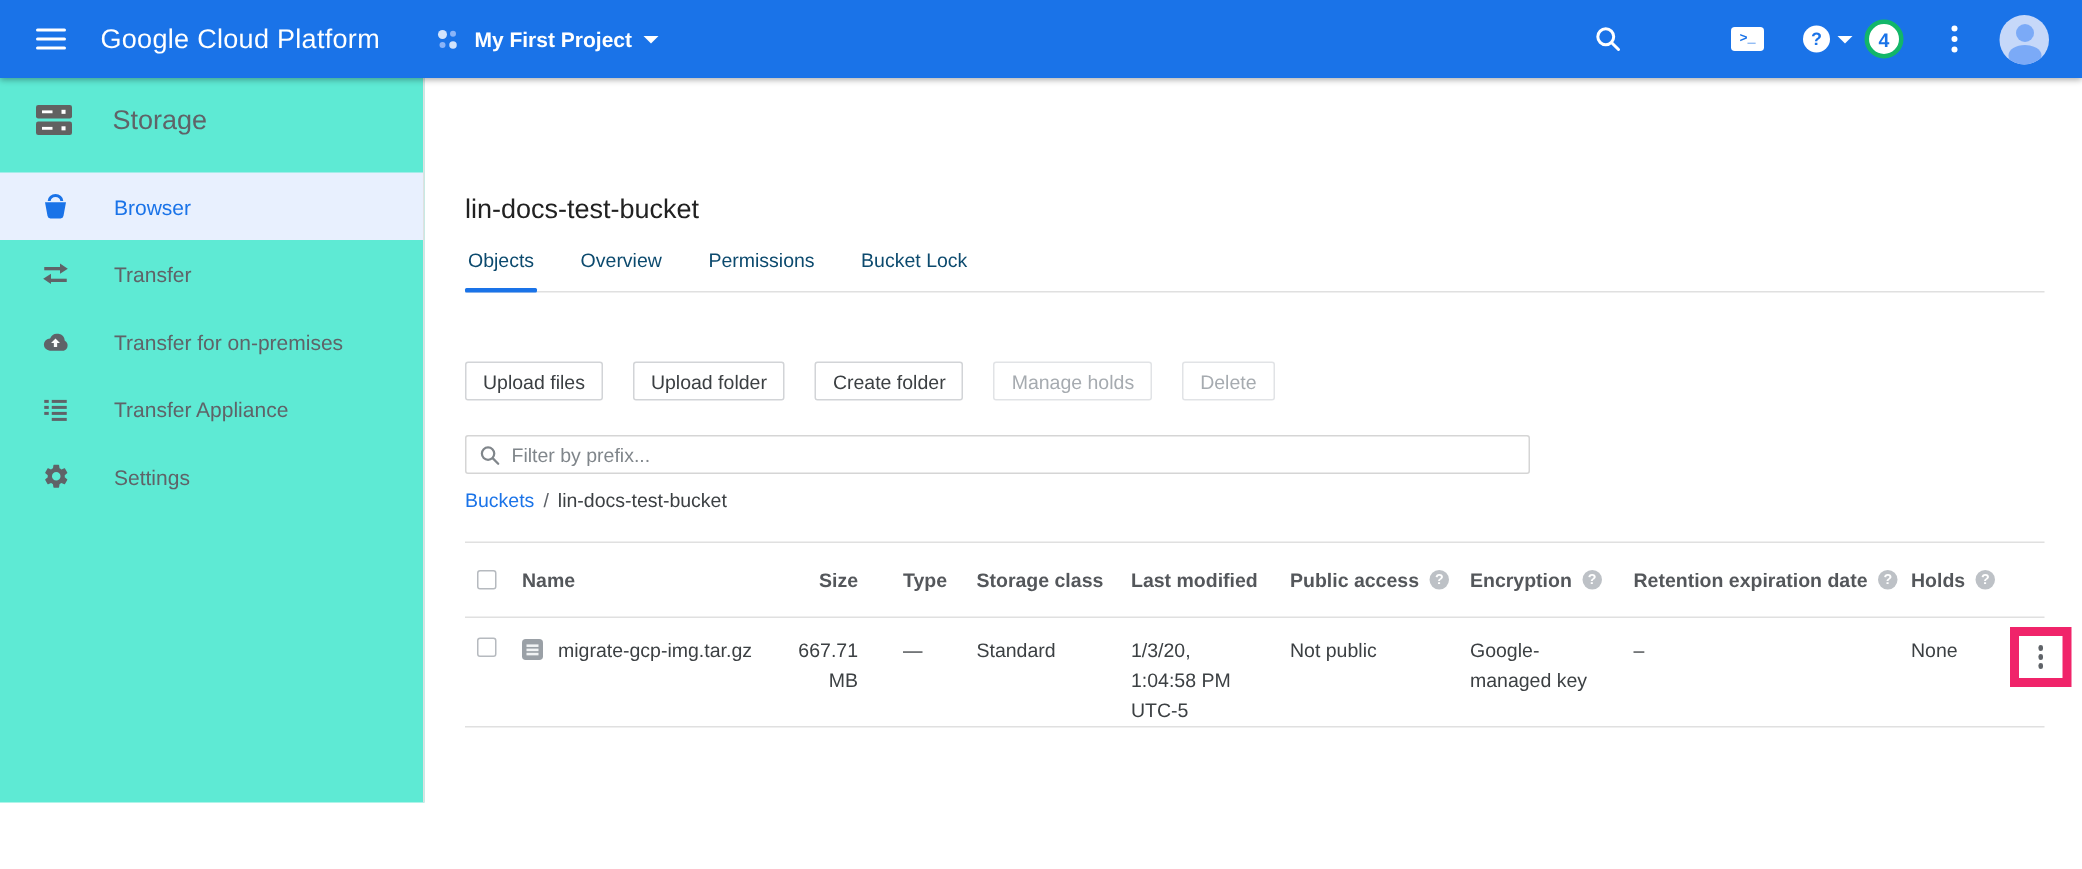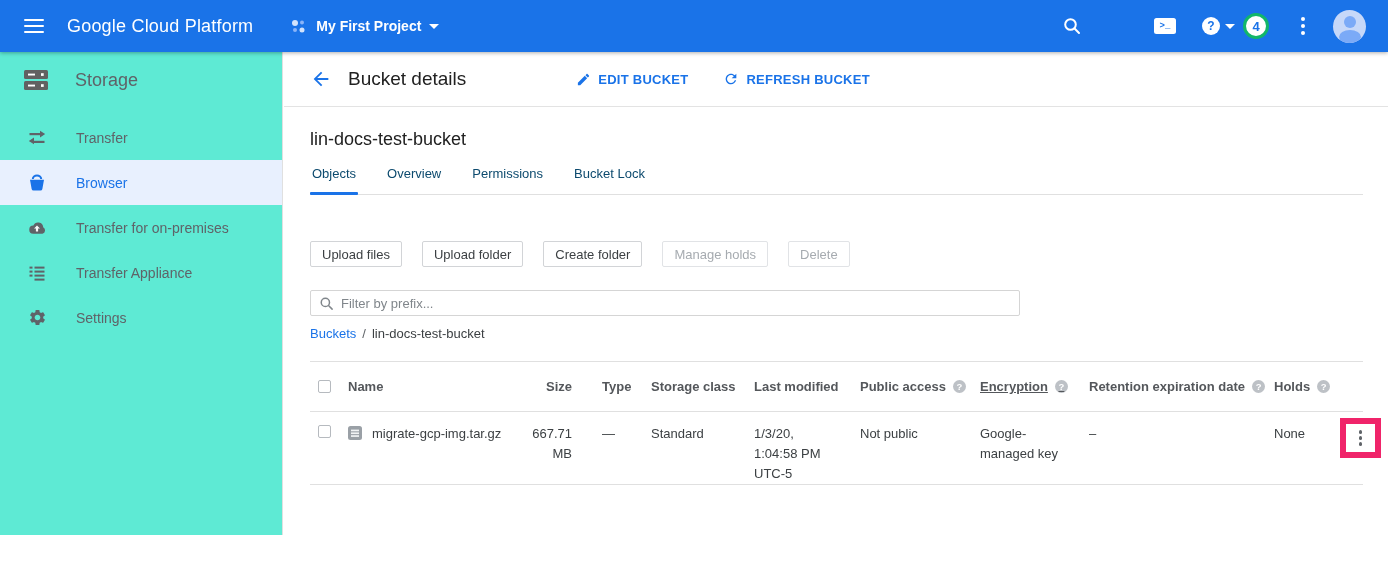--- a/index.html
+++ b/index.html
@@ -168,39 +168,39 @@
             <rect y="12" width="24" height="9" rx="1.5" fill="#616161"></rect>
             <rect x="4" y="4.6" width="7" height="1.9" fill="#fff"></rect>
             <rect x="4" y="15.6" width="7" height="1.9" fill="#fff"></rect>
             <rect x="17" y="4.2" width="2.7" height="2.7" fill="#fff"></rect>
             <rect x="17" y="15.2" width="2.7" height="2.7" fill="#fff"></rect>
           </svg>
       </span>
       <span class="sidebar-title">Storage</span>
     </div>
     <div class="nav">
+      <div class="nav-item selected">
+        <span class="nav-icon">
+          <svg width="20" height="20" viewBox="0 0 20 20">
+              <path d="M5.8 6a4.2 3.6 0 0 1 8.4 0" fill="none" stroke="#1a73e8" stroke-width="2"></path>
+              <path d="M3 6.8h14l-1.65 9.1a2 2 0 0 1-2 1.7H6.65a2 2 0 0 1-2-1.7z" fill="#1a73e8"></path>
+            </svg>
+        </span>
+        <span>Browser</span>
+      </div>
       <div class="nav-item">
         <span class="nav-icon">
           <svg width="20" height="20" viewBox="0 0 20 20" fill="#5f6368">
               <rect x="2.5" y="5" width="10.5" height="2.2"></rect>
               <path d="M13 2.7l5.2 3.4-5.2 3.4z"></path>
               <rect x="7" y="12.8" width="10.5" height="2.2"></rect>
               <path d="M7 9.5l-5.2 3.4 5.2 3.4z"></path>
             </svg>
         </span>
         <span>Transfer</span>
-      </div>
-      <div class="nav-item selected">
-        <span class="nav-icon">
-          <svg width="20" height="20" viewBox="0 0 20 20">
-              <path d="M5.8 6a4.2 3.6 0 0 1 8.4 0" fill="none" stroke="#1a73e8" stroke-width="2"></path>
-              <path d="M3 6.8h14l-1.65 9.1a2 2 0 0 1-2 1.7H6.65a2 2 0 0 1-2-1.7z" fill="#1a73e8"></path>
-            </svg>
-        </span>
-        <span>Browser</span>
       </div>
       <div class="nav-item">
         <span class="nav-icon">
           <svg width="20" height="20" viewBox="0 0 20 20">
               <path d="M16.2 9.2a5.1 5.1 0 0 0-9.8-1.6A4.1 4.1 0 0 0 6.3 15.8h9.2a3.6 3.6 0 0 0 .7-6.6z" fill="#5f6368"></path>
               <path d="M10 7.6l-3 3h1.9v2.8h2.2v-2.8H13z" fill="#fafafa"></path>
             </svg>
         </span>
         <span>Transfer for on-premises</span>
       </div>
@@ -222,40 +222,20 @@
         <span class="nav-icon">
           <svg width="19" height="19" viewBox="0 0 24 24" fill="#5f6368">
               <path d="M19.14 12.94c.04-.3.06-.61.06-.94 0-.32-.02-.64-.07-.94l2.03-1.58c.18-.14.23-.41.12-.61l-1.92-3.32c-.12-.22-.37-.29-.59-.22l-2.39.96c-.5-.38-1.03-.7-1.62-.94l-.36-2.54c-.04-.24-.24-.41-.48-.41h-3.84c-.24 0-.43.17-.47.41l-.36 2.54c-.59.24-1.13.57-1.62.94l-2.39-.96c-.22-.08-.47 0-.59.22L2.74 8.87c-.12.21-.08.47.12.61l2.03 1.58c-.05.3-.09.63-.09.94s.02.64.07.94l-2.03 1.58c-.18.14-.23.41-.12.61l1.92 3.32c.12.22.37.29.59.22l2.39-.96c.5.38 1.03.7 1.62.94l.36 2.54c.05.24.24.41.48.41h3.84c.24 0 .44-.17.47-.41l.36-2.54c.59-.24 1.13-.56 1.62-.94l2.39.96c.22.08.47 0 .59-.22l1.92-3.32c.12-.22.07-.47-.12-.61l-2.01-1.58zM12 15.6c-1.98 0-3.6-1.62-3.6-3.6s1.62-3.6 3.6-3.6 3.6 1.62 3.6 3.6-1.62 3.6-3.6 3.6z"></path>
             </svg>
         </span>
         <span>Settings</span>
       </div>
     </div>
   </div>
 
-  <div class="main-header">
-    <span class="back-btn">
-      <svg width="22" height="22" viewBox="0 0 24 24" fill="#1a73e8">
-          <path d="M20 11H7.83l5.59-5.59L12 4l-8 8 8 8 1.41-1.41L7.83 13H20v-2z"></path>
-        </svg>
-    </span>
-    <span class="page-title">Bucket details</span>
-    <span class="hdr-action edit">
-      <svg width="15" height="15" viewBox="0 0 24 24" fill="#1a73e8">
-          <path d="M3 17.25V21h3.75L17.81 9.94l-3.75-3.75L3 17.25zM20.71 7.04c.39-.39.39-1.02 0-1.41l-2.34-2.34c-.39-.39-1.02-.39-1.41 0l-1.83 1.83 3.75 3.75 1.83-1.83z"></path>
-        </svg>
-      <span>EDIT BUCKET</span>
-    </span>
-    <span class="hdr-action refresh">
-      <svg width="16" height="16" viewBox="0 0 24 24" fill="#1a73e8">
-          <path d="M17.65 6.35C16.2 4.9 14.21 4 12 4c-4.42 0-7.99 3.58-7.99 8s3.57 8 7.99 8c3.73 0 6.84-2.55 7.73-6h-2.08c-.82 2.33-3.04 4-5.65 4-3.31 0-6-2.69-6-6s2.69-6 6-6c1.66 0 3.14.69 4.22 1.78L13 11h7V4l-2.35 2.35z"></path>
-        </svg>
-      <span>REFRESH BUCKET</span>
-    </span>
-  </div>
 
   <div class="content">
     <div class="inner">
       <div class="bucket-title">lin-docs-test-bucket</div>
 
       <div class="tabs">
         <span class="tab selected">Objects</span>
         <span class="tab">Overview</span>
         <span class="tab">Permissions</span>
         <span class="tab">Bucket Lock</span>
@@ -290,21 +270,21 @@
               <span>Name</span>
             </div>
           <div class="c-size"><span>Size</span></div>
           <div class="c-type"><span>Type</span></div>
           <div class="c-storage"><span>Storage class</span></div>
           <div class="c-modified"><span>Last modified</span></div>
           <div class="c-public hdr-cell-flex">
             <span>Public access</span>
             <span class="help-dot">?</span>
           </div>
-          <div class="c-encryption hdr-cell-flex" style="padding-right:0;text-decoration:underline;">
+          <div class="c-encryption hdr-cell-flex" style="padding-right:0;">
             <span>Encryption</span>
             <span class="help-dot">?</span>
           </div>
           <div class="c-retention hdr-cell-flex">
             <span>Retention expiration date</span>
             <span class="help-dot">?</span>
           </div>
           <div class="c-holds hdr-cell-flex">
             <span>Holds</span>
             <span class="help-dot">?</span>

